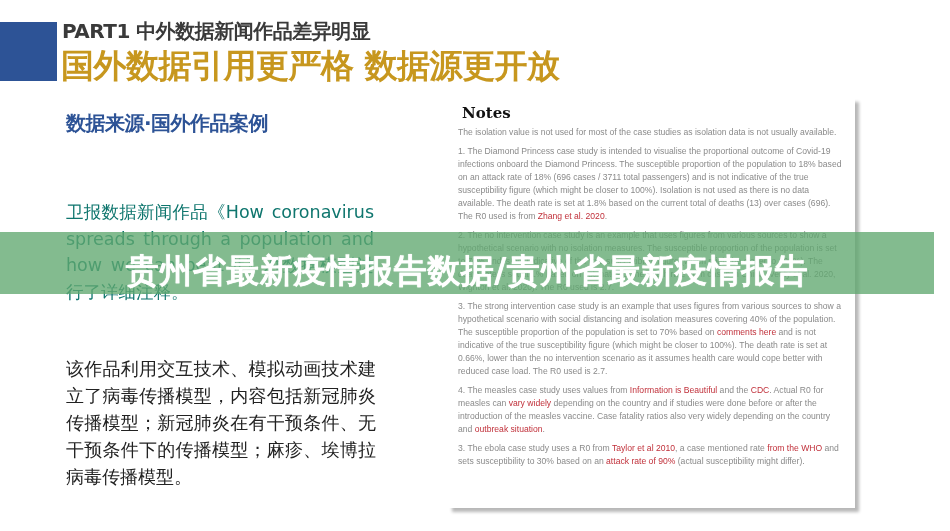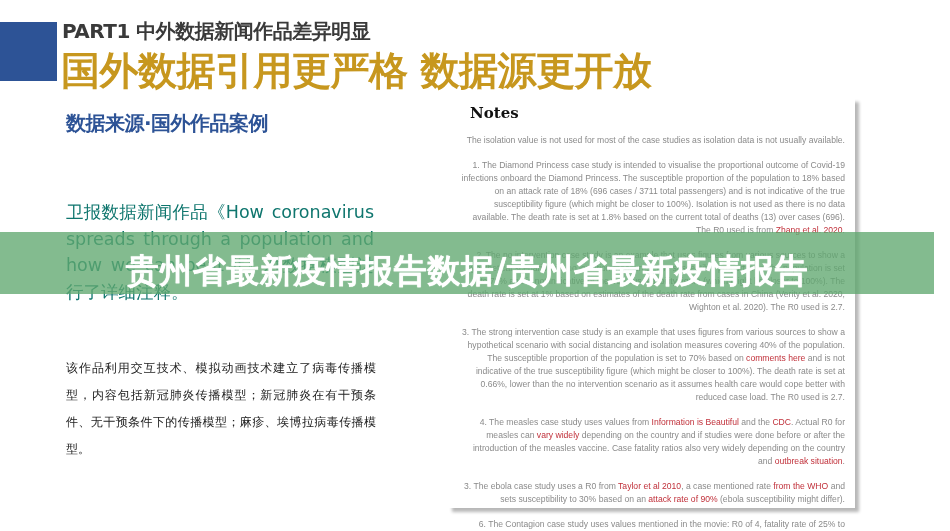--- a/index.html
+++ b/index.html
@@ -30,21 +30,21 @@
       font-weight: bold;
       color: #3a3a3a;
       white-space: nowrap;
       letter-spacing: -0.5px;
       text-align: center;
     }
     .main-headline {
       position: absolute;
       left: 61px;
       top: 44px;
-      font-size: 39px;
+      font-size: 33px;
       font-weight: bold;
       color: #c7971e;
       white-space: nowrap;
       letter-spacing: -0.5px;
     }
     .section-title {
       position: absolute;
       left: 66px;
       top: 110px;
       font-size: 20px;
@@ -63,51 +63,50 @@
       color: #0f766e;
       text-align: justify;
       text-align-last: left;
       word-spacing: 2px;
     }
     .desc-para {
       position: absolute;
       left: 66px;
       top: 355px;
       width: 310px;
-      font-size: 12px;
+      font-size: 18px;
       line-height: 27px;
       color: #222222;
       text-align: justify;
     }
     .notes-panel {
       position: absolute;
       left: 448px;
       top: 98px;
       width: 407px;
       height: 410px;
       background: #ffffff;
       box-shadow: 4px 4px 3px rgba(0,0,0,0.28);
       padding: 6px 10px 0 10px;
       box-sizing: border-box;
     }
     .notes-heading {
       font-family: "DejaVu Serif", "Liberation Serif", serif;
       font-weight: bold;
       font-size: 15px;
       color: #111111;
-      margin: 0 0 3px 12px;
+      margin: 0 0 3px 4px;
       line-height: 18px;
     }
     .note {
       font-family: "Liberation Sans", "DejaVu Sans", sans-serif;
       font-size: 8.6px;
       line-height: 13px;
       color: #8a8a8a;
-      margin: 12px 0 6px 0;
-      text-align: right;
+      margin: 4px 0 6px 0;
     }
     .note a, .note .link {
       color: #c0303a;
       text-decoration: none;
     }
     .overlay-banner {
       position: absolute;
       left: 0;
       top: 232px;
       width: 934px;
@@ -149,21 +148,20 @@
 
   <p class="note">
     <span>3. The strong intervention case study is an example that uses figures from various sources to show a hypothetical scenario with social distancing and isolation measures covering 40% of the population. The susceptible proportion of the population is set to 70% based on </span><a class="link">comments here</a><span> and is not indicative of the true susceptibility figure (which might be closer to 100%). The death rate is set at 0.66%, lower than the no intervention scenario as it assumes health care would cope better with reduced case load. The R0 used is 2.7.</span>
   </p>
 
   <p class="note">
     <span>4. The measles case study uses values from </span><a class="link">Information is Beautiful</a><span> and the </span><a class="link">CDC</a><span>. Actual R0 for measles can </span><a class="link">vary widely</a><span> depending on the country and if studies were done before or after the introduction of the measles vaccine. Case fatality ratios also very widely depending on the country and </span><a class="link">outbreak situation</a><span>.</span>
   </p>
 
   <p class="note">
-    <span>3. The ebola case study uses a R0 from </span><a class="link">Taylor et al 2010</a><span>, a case mentioned rate </span><a class="link">from the WHO</a><span> and sets susceptibility to 30% based on an </span><a class="link">attack rate of 90%</a><span> (ebola susceptibility might differ).</span>
+    <span>3. The ebola case study uses a R0 from </span><a class="link">Taylor et al 2010</a><span>, a case mentioned rate </span><a class="link">from the WHO</a><span> and sets susceptibility to 30% based on an </span><a class="link">attack rate of 90%</a><span> (actual susceptibility might differ).</span>
   </p>
 
-  <p class="note">6. The Contagion case study uses values mentioned in the movie: R0 of 4, fatality rate of 25% to 30%, and "will infect 1 in 12 people on the planet" (8.333%).</p>
 </div>
 
 <div class="overlay-banner">
   <div class="overlay-text">贵州省最新疫情报告数据/贵州省最新疫情报告</div>
 </div>
 
 </body></html>

